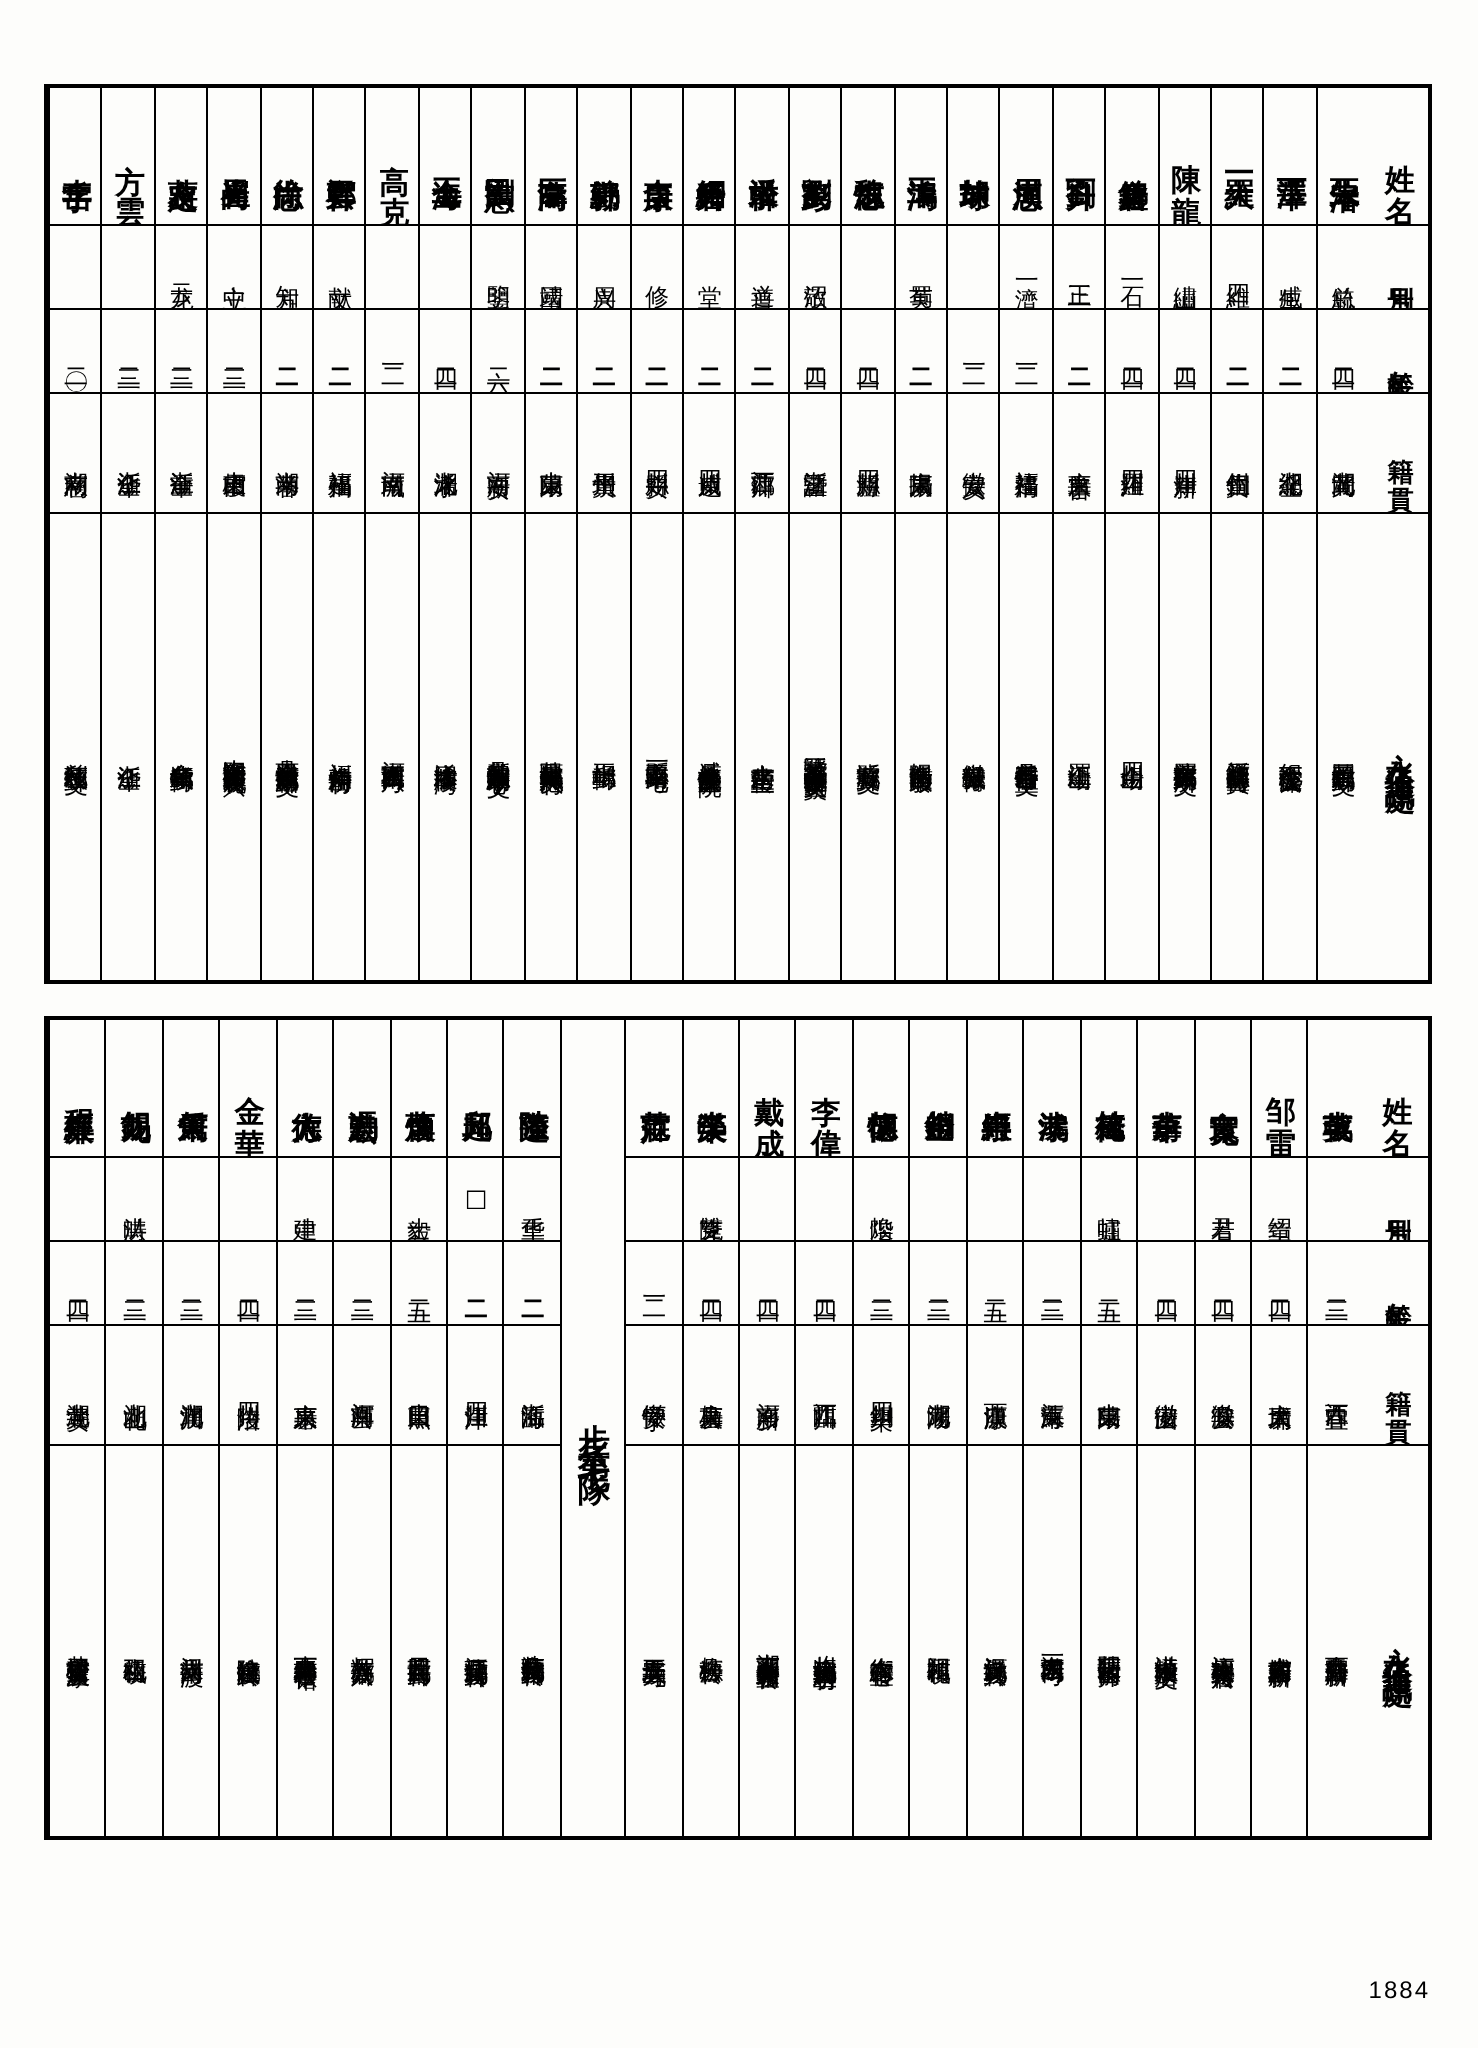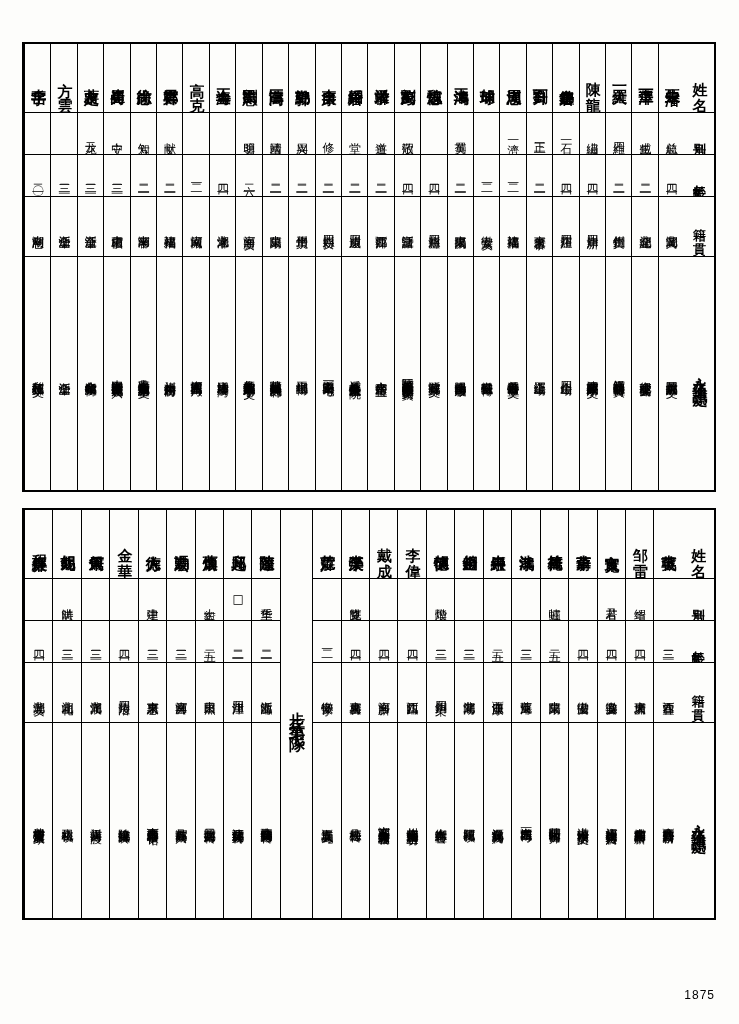--- a/index.html
+++ b/index.html
@@ -950,14 +950,14 @@
         </div>
         <div class="cell r-origin">
           <span class="addr-text">湖北黃安</span>
         </div>
         <div class="cell r-addr">
           <span class="addr-text">黄安楼树店转程家厦屋</span>
         </div>
       </div>
     </div>
 
-  <div class="page-number">1875</div>
+  <div class="page-number">1884</div>
 </div>
 
 </body></html>

